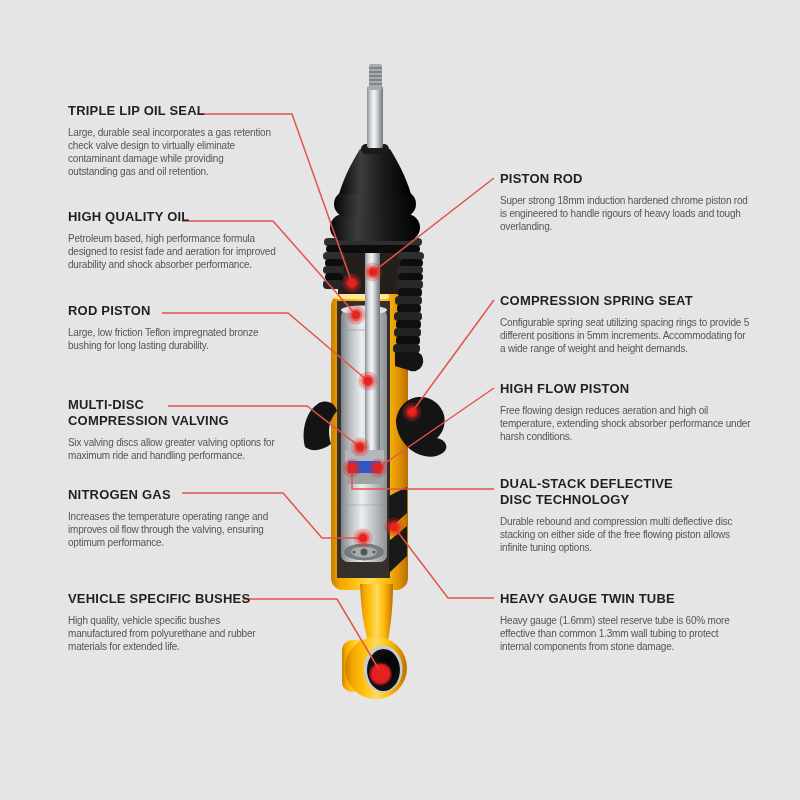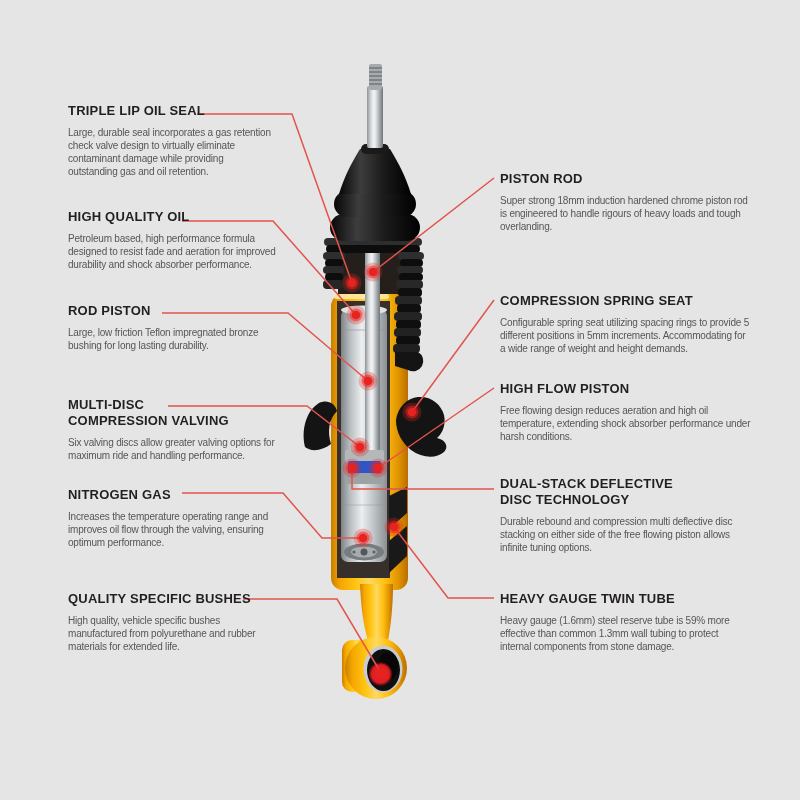--- a/index.html
+++ b/index.html
@@ -243,21 +243,21 @@
     <p>Six valving discs allow greater valving options for
 maximum ride and handling performance.</p>
   </div>
   <div class="callout col-left" style="top:487px">
     <h3>NITROGEN GAS</h3>
     <p>Increases the temperature operating range and
 improves oil flow through the valving, ensuring
 optimum performance.</p>
   </div>
   <div class="callout col-left" style="top:591px">
-    <h3>QUALITY SPECIFIC BUSHES</h3>
+    <h3>VEHICLE SPECIFIC BUSHES</h3>
     <p>High quality, vehicle specific bushes
 manufactured from polyurethane and rubber
 materials for extended life.</p>
   </div>
 
   <div class="callout col-right" style="top:171px">
     <h3>PISTON ROD</h3>
     <p>Super strong 18mm induction hardened chrome piston rod
 is engineered to handle rigours of heavy loads and tough
 overlanding.</p>
@@ -276,18 +276,18 @@
   </div>
   <div class="callout col-right" style="top:476px">
     <h3>DUAL-STACK DEFLECTIVE
 DISC TECHNOLOGY</h3>
     <p>Durable rebound and compression multi deflective disc
 stacking on either side of the free flowing piston allows
 infinite tuning options.</p>
   </div>
   <div class="callout col-right" style="top:591px">
     <h3>HEAVY GAUGE TWIN TUBE</h3>
-    <p>Heavy gauge (1.6mm) steel reserve tube is 59% more
+    <p>Heavy gauge (1.6mm) steel reserve tube is 60% more
 effective than common 1.3mm wall tubing to protect
 internal components from stone damage.</p>
   </div>
 
 </div>
 
 </body></html>

